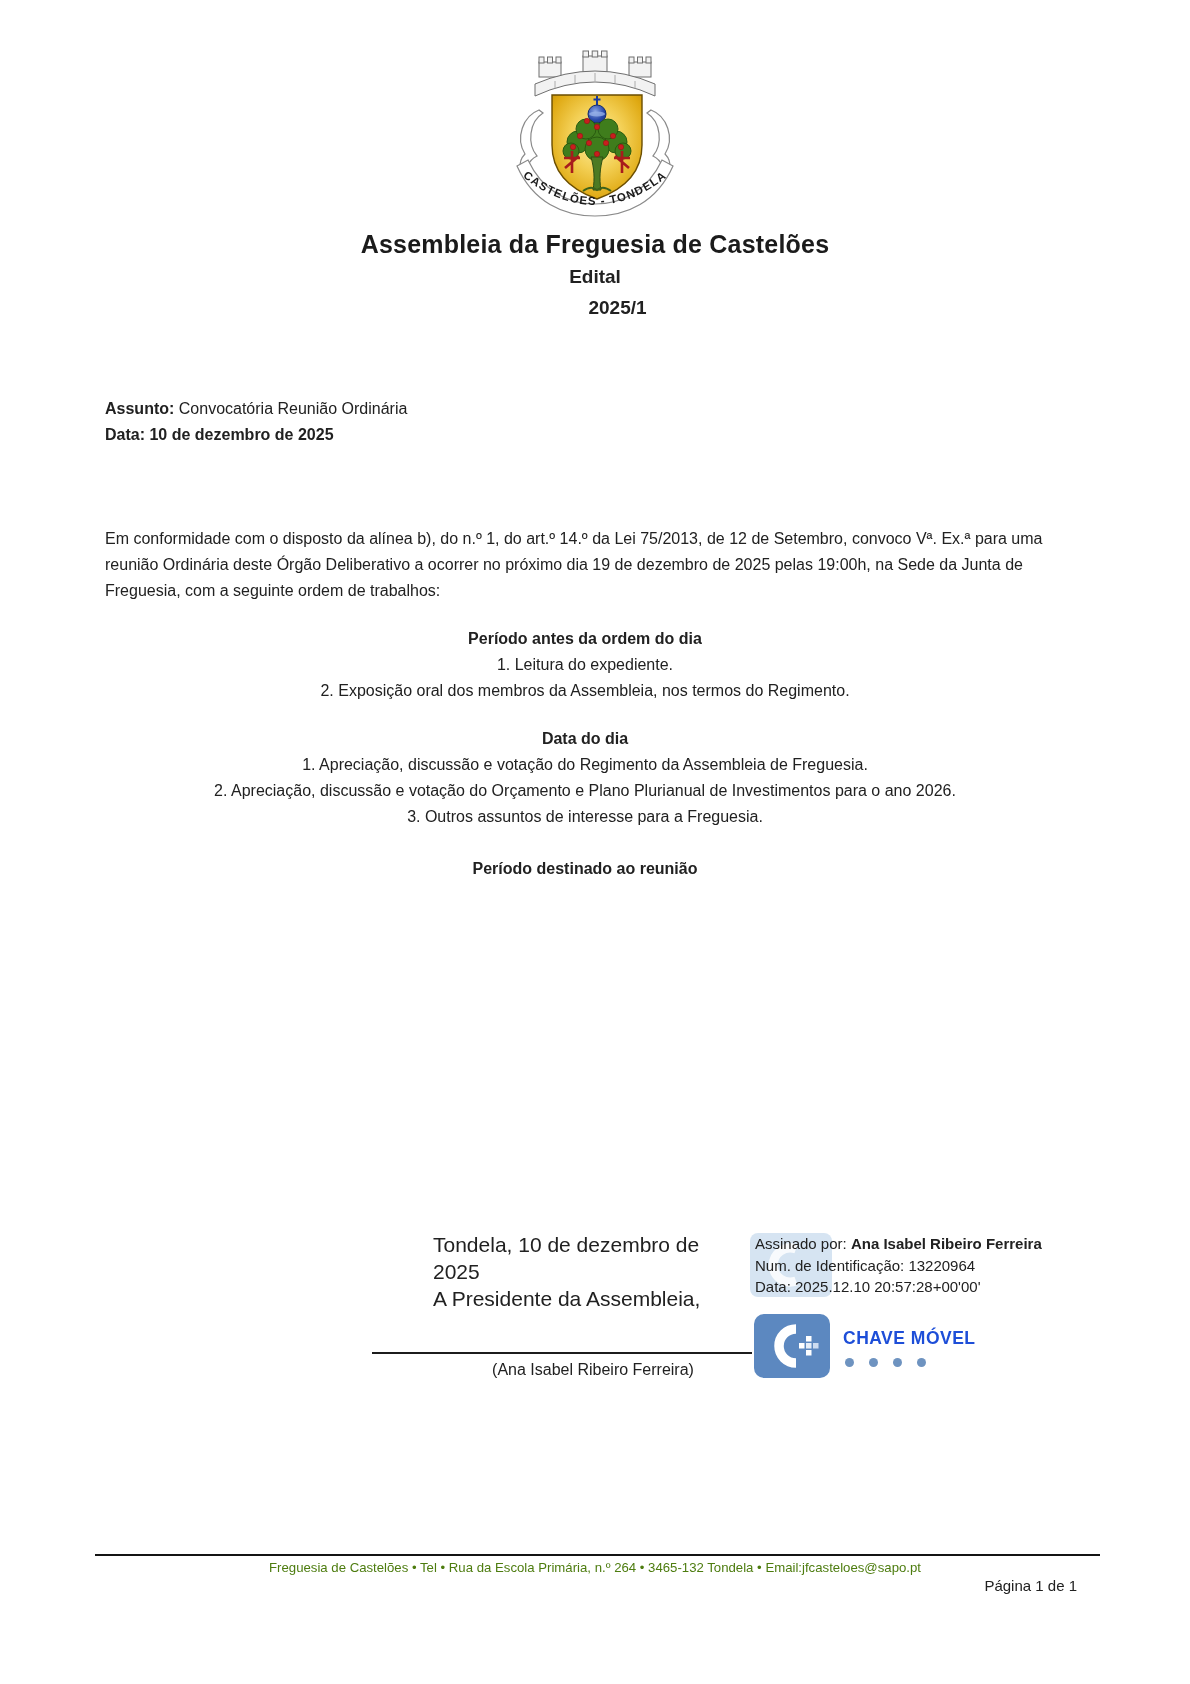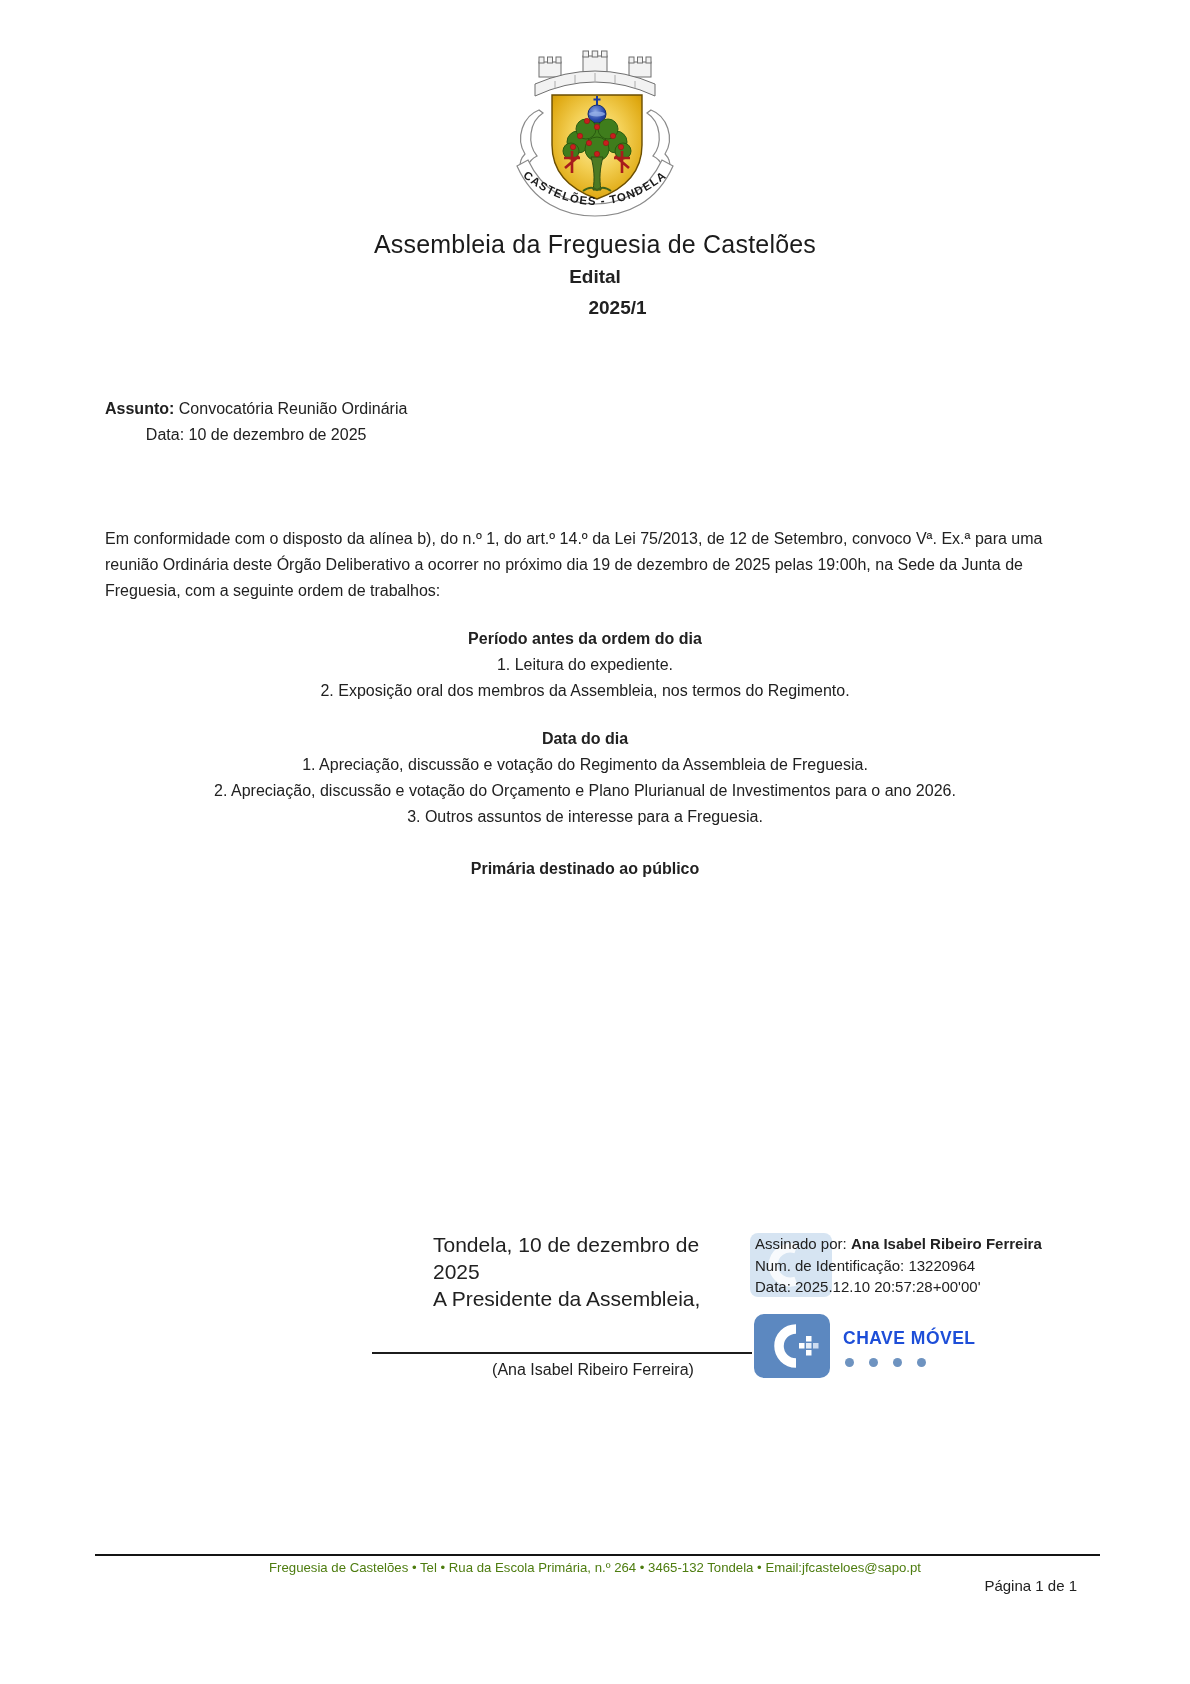--- a/index.html
+++ b/index.html
@@ -10,27 +10,27 @@
     margin:0 auto;
     background:#ffffff;
     font-family:"Liberation Sans", sans-serif;
     color:#212121;
     overflow:hidden;
   }
   
   .emblem { position:absolute; left:505px; top:50px; width:180px; height:176px; }
   
   .doc-header { position:absolute; left:0; top:230px; width:100%; text-align:center; }
-  .doc-title { font-size:25px; font-weight:400; color:#1b1b1b; letter-spacing:.2px; }
+  .doc-title { font-size:25px; font-weight:700; color:#1b1b1b; letter-spacing:.2px; }
   .doc-subtitle { font-size:19px; font-weight:700; margin-top:7px; }
   .doc-number { font-size:19px; font-weight:700; margin-top:9px;padding-left:45px; }
   
   .meta { position:absolute; left:105px; top:396px; font-size:16px; line-height:26px; }
   .meta .lbl { font-weight:700; }
-  .meta .bold-line { font-weight:400;text-align:center; }
+  .meta .bold-line { font-weight:700; }
   
   .intro { position:absolute; left:105px; top:526px; width:960px; font-size:16px; line-height:26px; }
   .agenda { position:absolute; left:105px; top:626px; width:960px; font-size:16px; line-height:26px;text-align:center; }
   .agenda h3 { font-size:16px; font-weight:700; }
   .agenda .sec2 { margin-top:22px; }
   .agenda .sec3 { margin-top:26px; }
   
   .sig-place { position:absolute; left:433px; top:1231px; width:270px; 
                font-size:21px; line-height:27px; }
   .digital-sig { position:absolute; left:755px; top:1233px; font-size:15px; line-height:21.5px; z-index:2; }
@@ -166,21 +166,21 @@
   <div class="agenda">
     <h3>Período antes da ordem do dia</h3>
     <div>1. Leitura do expediente.</div>
     <div>2. Exposição oral dos membros da Assembleia, nos termos do Regimento.</div>
 
     <h3 class="sec2">Data do dia</h3>
     <div>1. Apreciação, discussão e votação do Regimento da Assembleia de Freguesia.</div>
     <div>2. Apreciação, discussão e votação do Orçamento e Plano Plurianual de Investimentos para o ano 2026.</div>
     <div>3. Outros assuntos de interesse para a Freguesia.</div>
 
-    <h3 class="sec3">Primária destinado ao público</h3>
+    <h3 class="sec3">Período destinado ao reunião</h3>
   </div>
 
   <div class="sig-place">
     <div>Tondela, 10 de dezembro de 2025</div>
     <div>A Presidente da Assembleia,</div>
   </div>
 
   <div class="sig-watermark">
     <svg width="74" height="60" viewBox="0 0 74 60">
       <path d="M42,14 A17,17 0 1 0 42,46" fill="none" stroke="#ffffff" stroke-width="9" opacity="0.85"></path>

